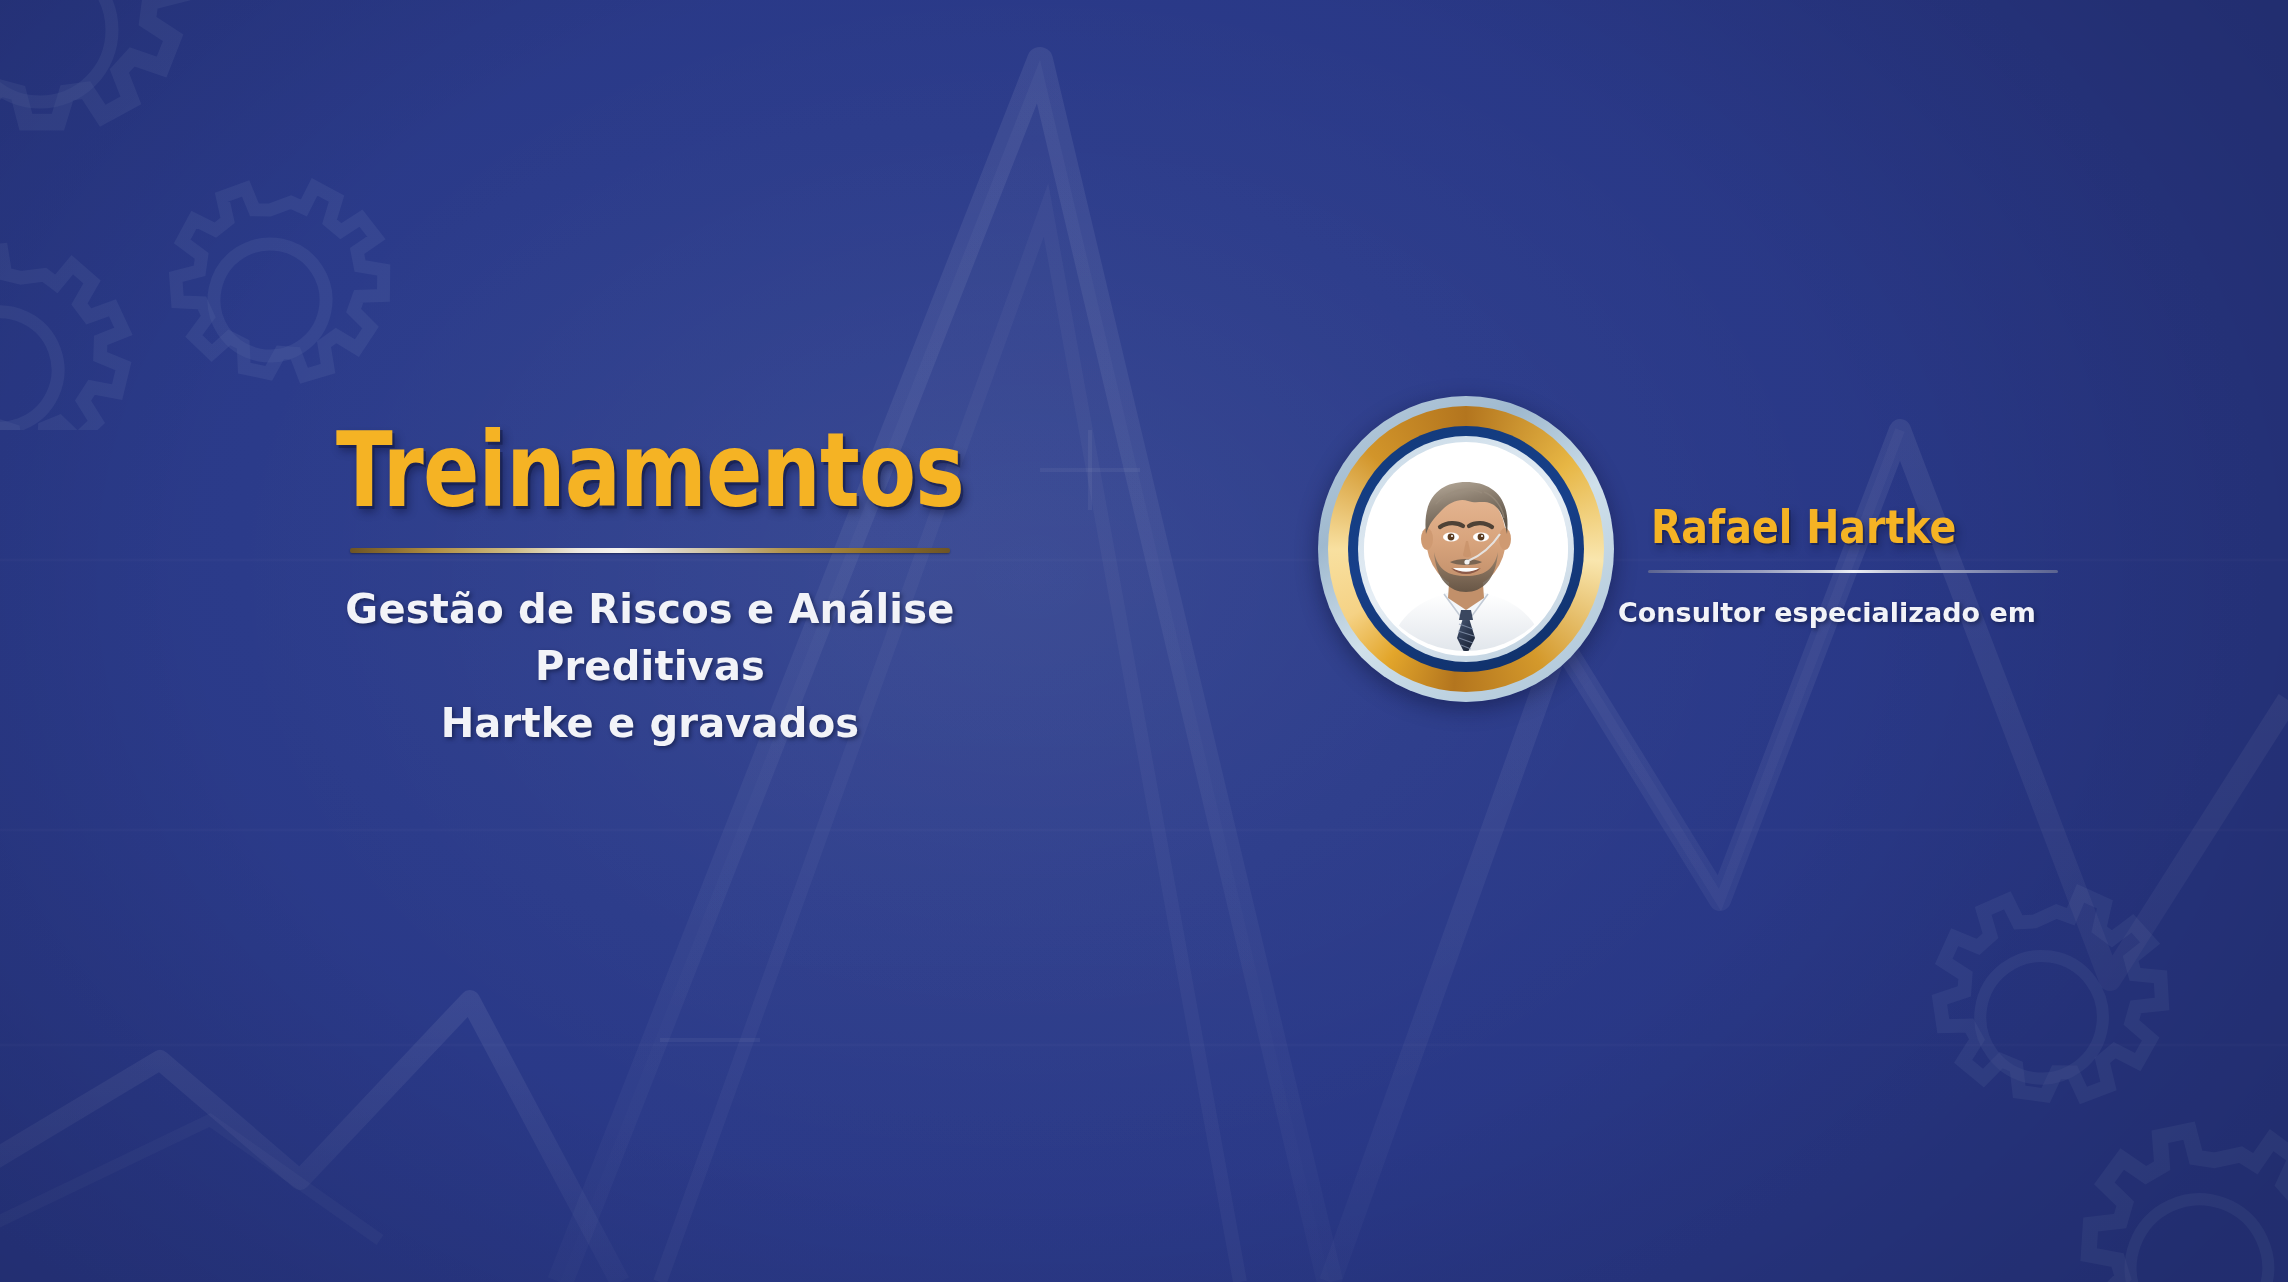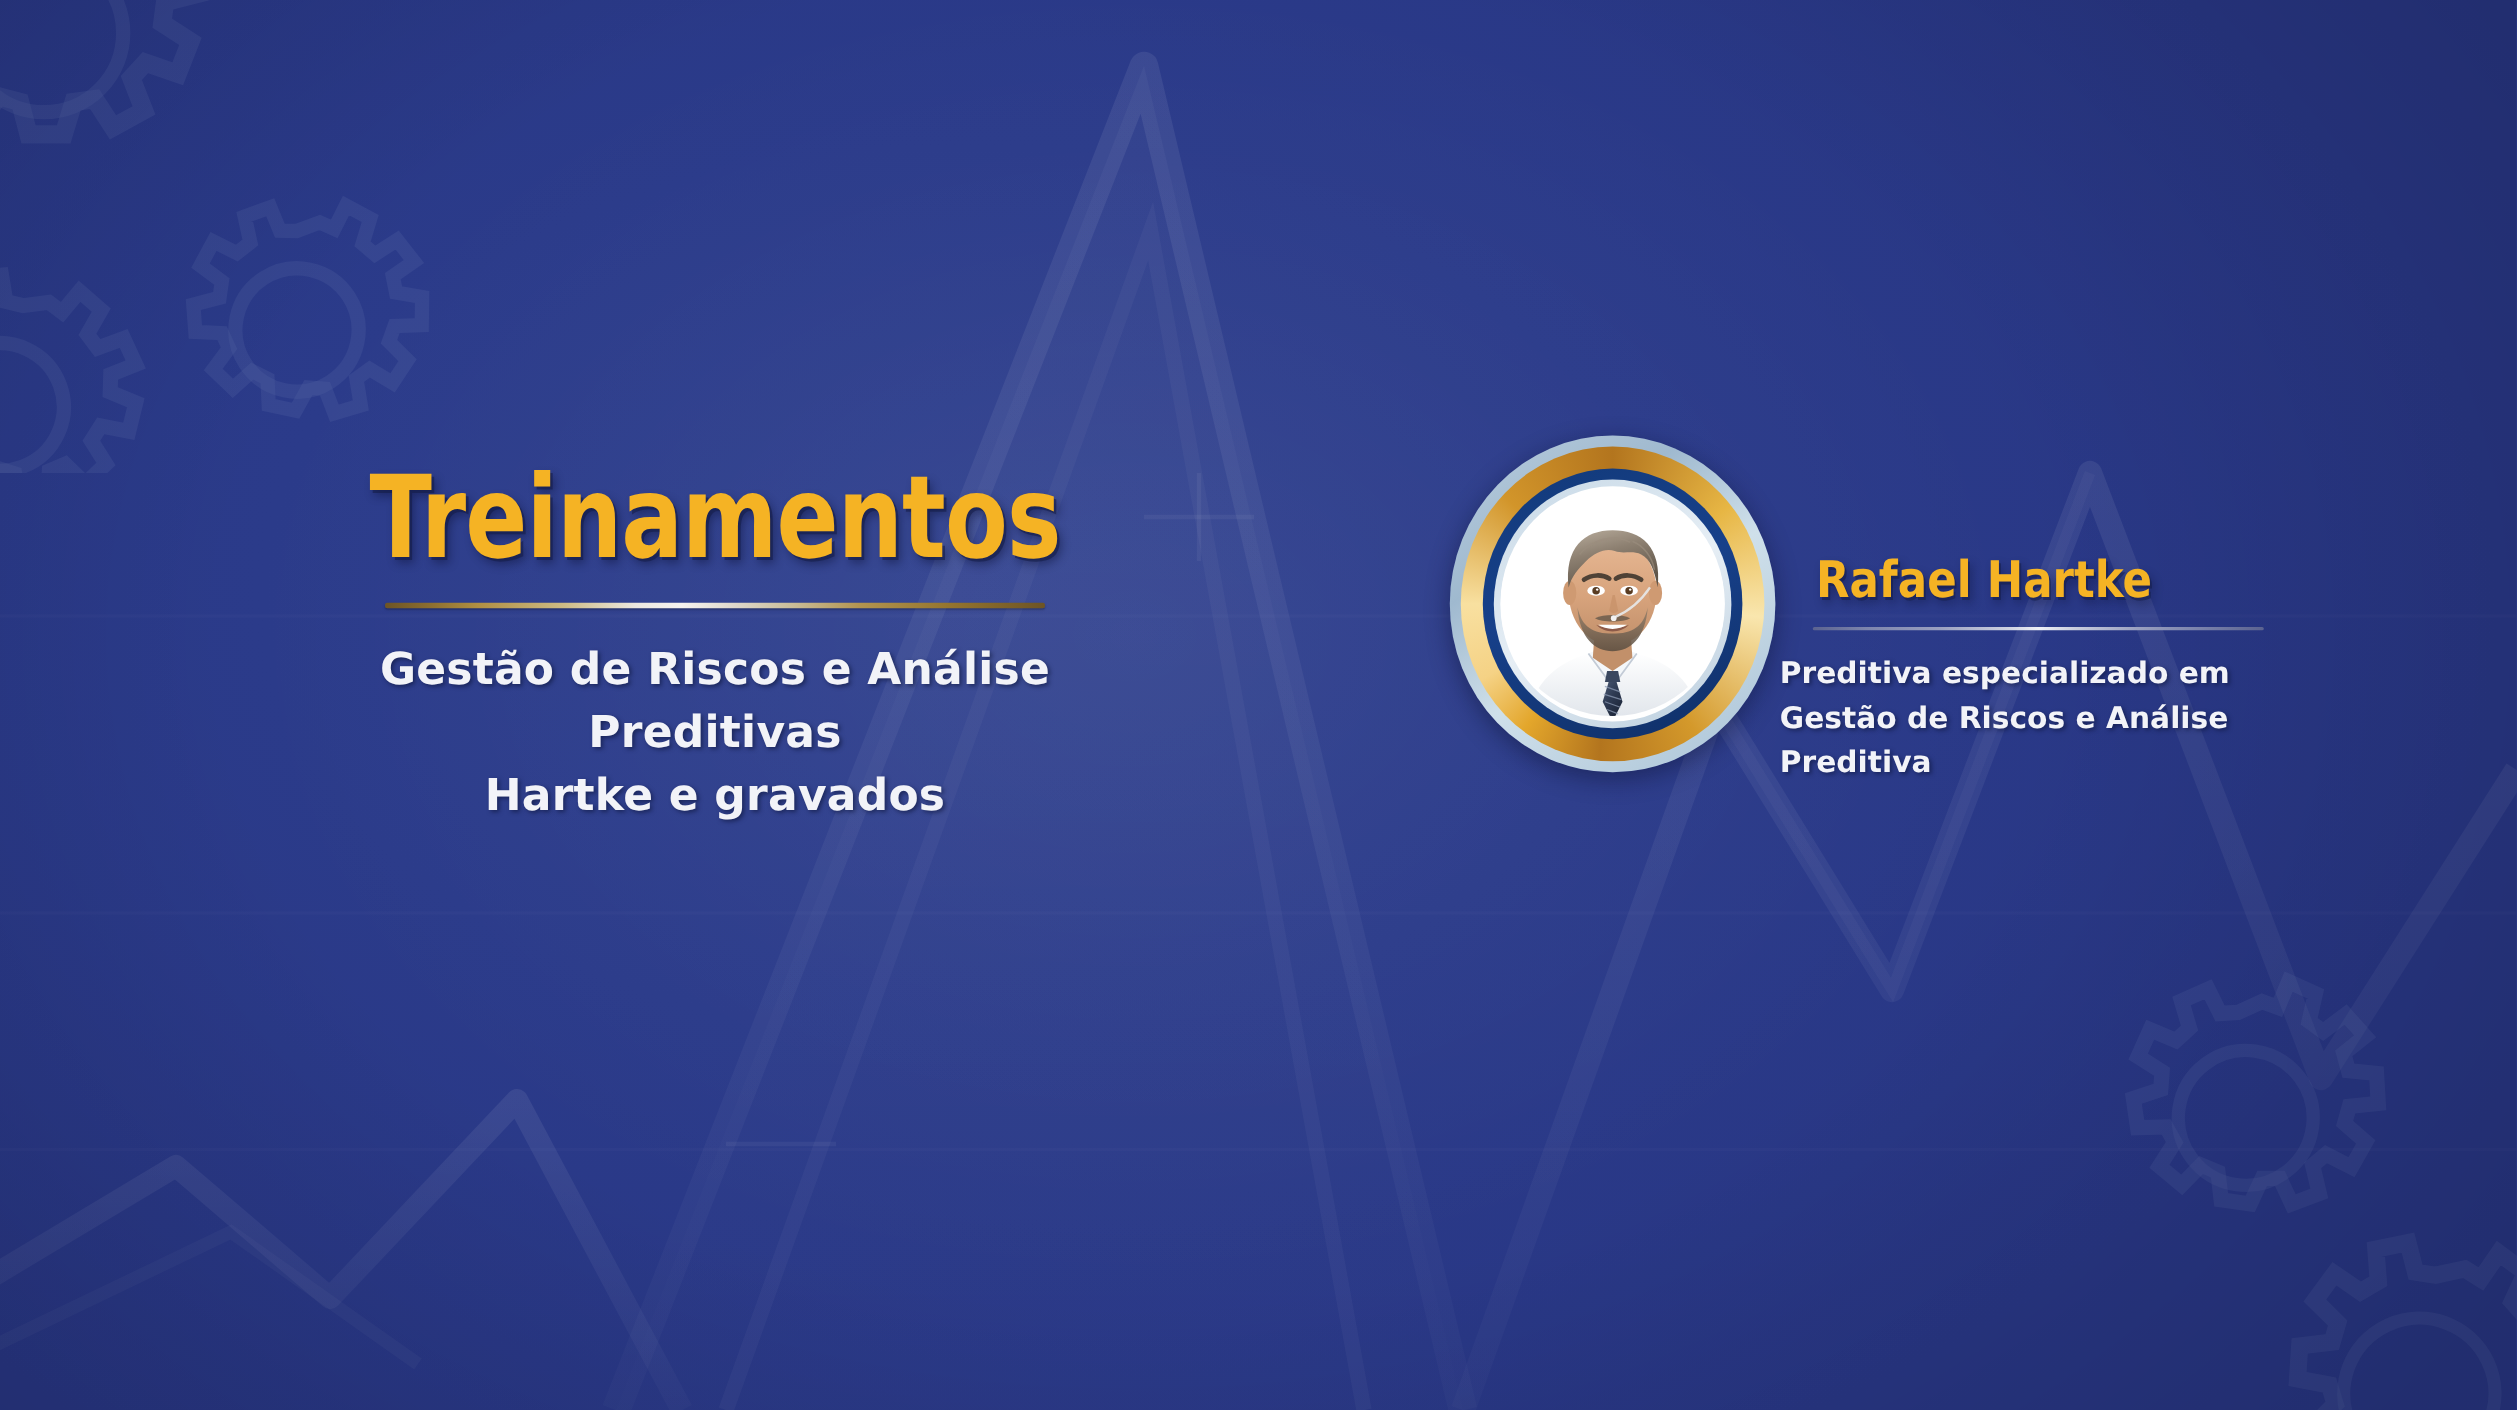--- a/index.html
+++ b/index.html
@@ -391,18 +391,17 @@
       </svg>
     </div>
   </div>
 
   <div class="right-block">
     <div class="person-name">Rafael Hartke</div>
 
     <div class="divider-silver"></div>
 
     <div class="person-role">
-      <div>Preditiva especializado em</div>
-      <div>Gestão de Riscos e Análise Preditiva</div>
+      <div>Consultor especializado em</div>
     </div>
   </div>
 
 </div>
 
 </body></html>

